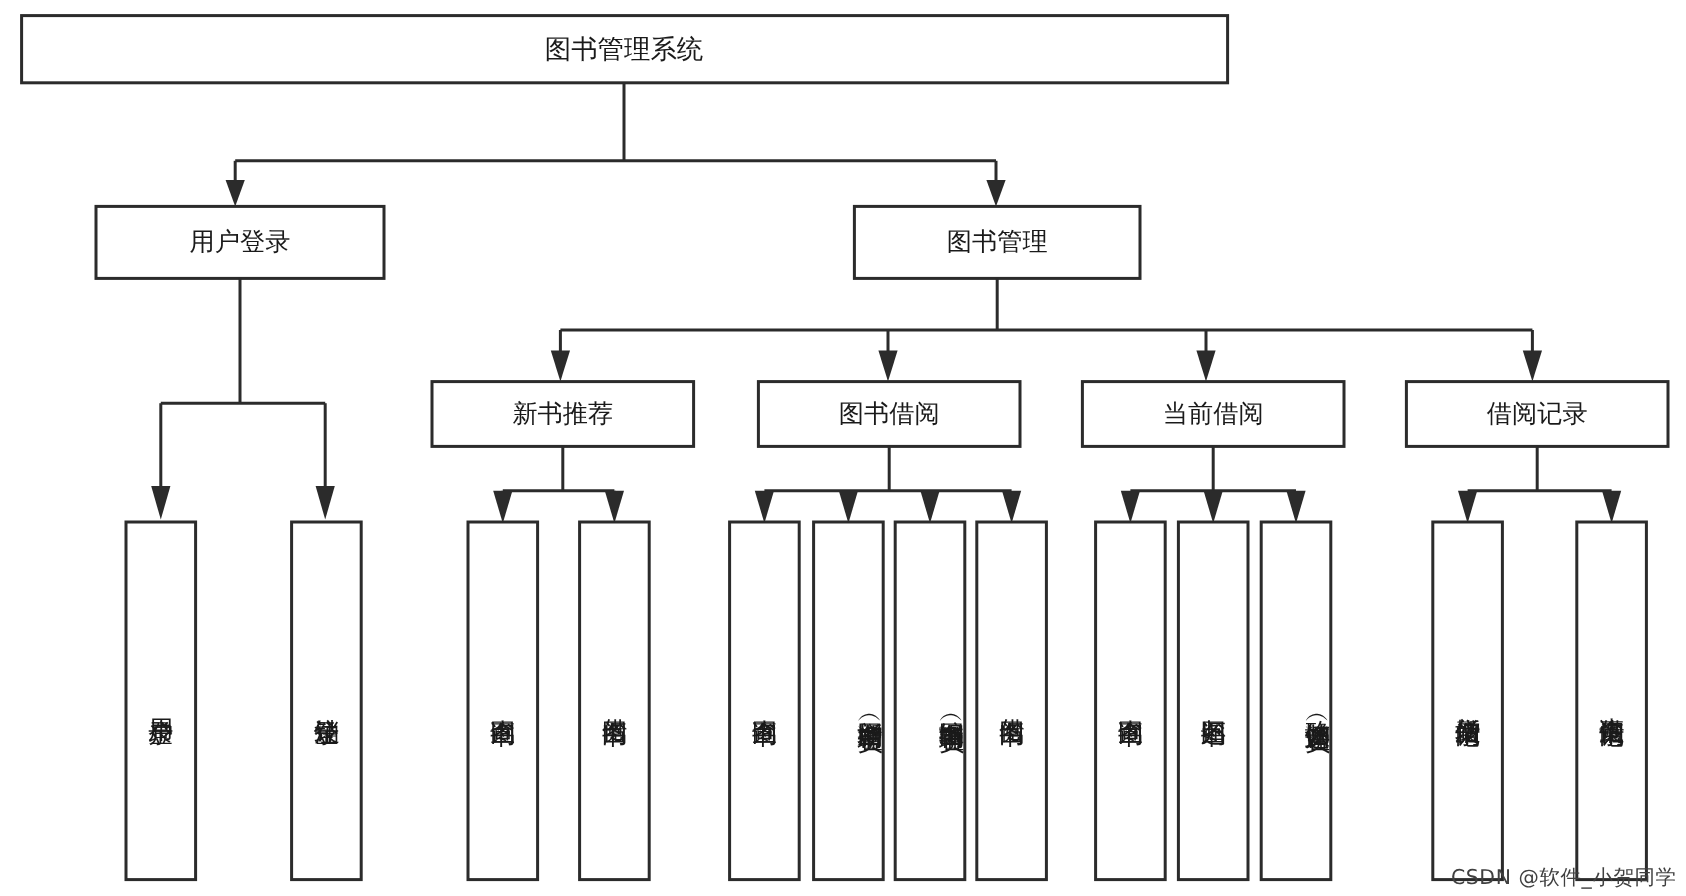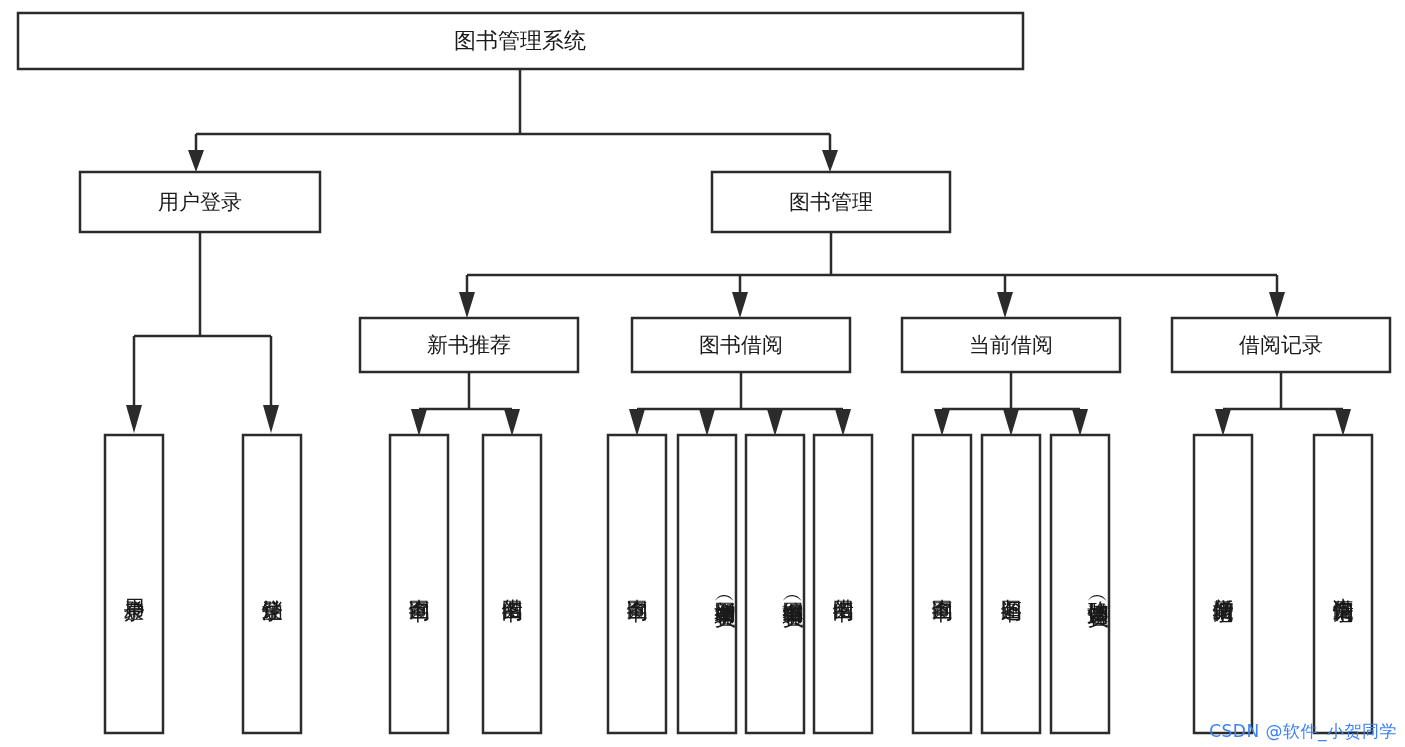--- a/index.html
+++ b/index.html
@@ -67,21 +67,21 @@
     text-align: center;
     white-space: nowrap;
     pointer-events: none;
   }
   .watermark {
     position: absolute;
     right: 8px;
     bottom: 4px;
     font-family: "DejaVu Sans", "Liberation Sans", sans-serif;
     font-size: 17px;
-    color: #3b82f6;
+    color: #404040;
     letter-spacing: 0.5px;
     white-space: nowrap;
   }
 </style>
 </head>
 <body>
 
 <div id="diagram-root">
 
   <svg class="diagram" viewBox="0 0 1405 747" xmlns="http://www.w3.org/2000/svg">

